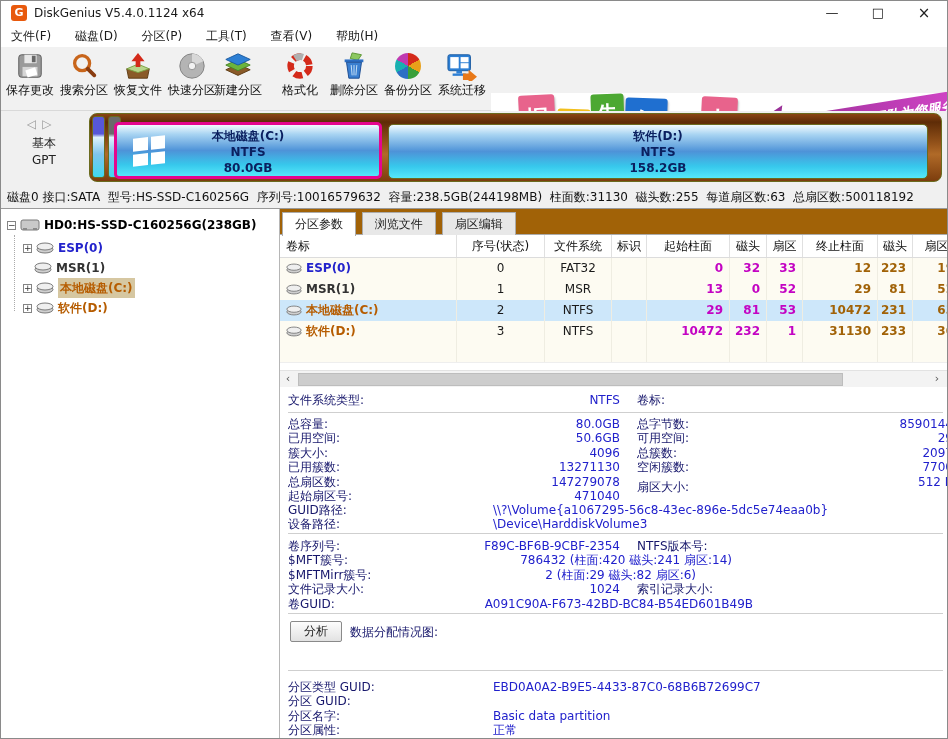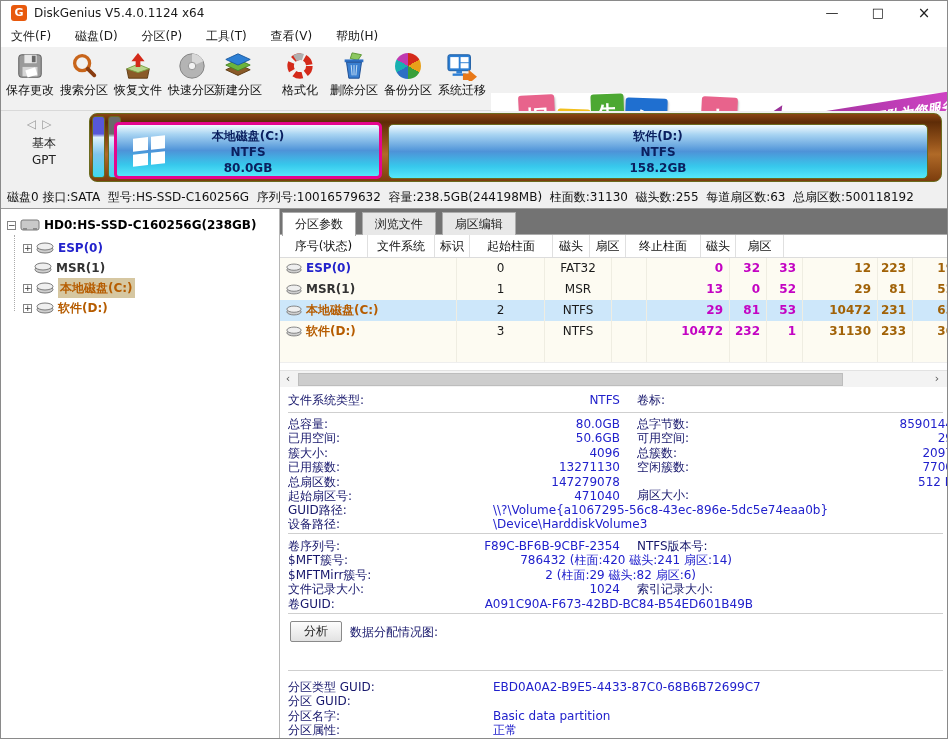--- a/index.html
+++ b/index.html
@@ -58,21 +58,21 @@
 .tree{position:absolute;left:0;top:0;width:279px;bottom:0;background:#fff;border-right:1px solid #b6b6b6}
 .tree-row{position:absolute;height:20px;line-height:20px;white-space:nowrap;display:flex;align-items:center}
 .expander{display:inline-block;width:9px;height:9px;border:1px solid #848484;background:#fff;font-size:9px;
  line-height:7px;text-align:center;margin-right:4px;color:#333}
 .treeline{position:absolute;left:13px;top:26px;height:76px;border-left:1px dotted #aaa}
 .tl{font-weight:bold;margin-left:4px}
 .tl.blue{color:#2323cc}.tl.dark{color:#333}.tl.orange{color:#b65c00}
 .tl.selected{background:#d6c7a1;padding:0 2px}
 .panel{position:absolute;left:279px;top:0;right:0;bottom:0;background:#fff}
 
-.tabbar{position:absolute;left:0;top:0;right:0;height:26px;background:#737373;border-bottom:1px solid #ababab}
+.tabbar{position:absolute;left:0;top:0;right:0;height:26px;background:#a16207;border-bottom:1px solid #ababab}
 .tab{position:relative;display:inline-block;margin-left:2px;margin-top:3px;padding:0 12px;height:23px;line-height:22px;
  font-size:12px;border:1px solid #ababab;border-bottom:none;background:#e8e8e8;color:#222}
 .tab.active{background:#fff;height:24px;z-index:2}
 
 .ptable{position:absolute;left:0;top:26px;width:700px}
 .trow{display:flex;height:21px;line-height:21px;background:#fdfbf2}
 .trow.head{height:23px;line-height:23px;background:#fff;border-bottom:1px solid #dcdcdc}
 .trow.sel{background:#cde7fa}
 .trow.empty{background:#fdfbf2;border-bottom:1px solid #eee}
 .tcell{flex:none;border-right:1px solid #efede2;overflow:hidden;white-space:nowrap;font-size:12px}
@@ -309,20 +309,21 @@
   <div class="panel">
 
     <div class="tabbar">
       <span class="tab active">分区参数</span>
       <span class="tab">浏览文件</span>
       <span class="tab">扇区编辑</span>
     </div>
 
     <div class="ptable">
       <div class="trow head">
+        <div class="tcell c0">卷标</div>
         <div class="tcell c1">序号(状态)</div>
         <div class="tcell c2">文件系统</div>
         <div class="tcell c3">标识</div>
         <div class="tcell c4">起始柱面</div>
         <div class="tcell c5">磁头</div>
         <div class="tcell c6">扇区</div>
         <div class="tcell c7">终止柱面</div>
         <div class="tcell c8">磁头</div>
         <div class="tcell c9">扇区</div>
       </div>
@@ -437,21 +438,21 @@
     <span class="dl dval ra" style="left:8px;top:280px;width:332px">471040</span>
 
     <span class="dl dlab" style="left:357px;top:208px">总字节数:</span>
     <span class="dl dval ra" style="left:357px;top:208px;width:316px">8590144</span>
     <span class="dl dlab" style="left:357px;top:222px">可用空间:</span>
     <span class="dl dval ra" style="left:357px;top:222px;width:316px">29</span>
     <span class="dl dlab" style="left:357px;top:237px">总簇数:</span>
     <span class="dl dval ra" style="left:357px;top:237px;width:316px">2097</span>
     <span class="dl dlab" style="left:357px;top:251px">空闲簇数:</span>
     <span class="dl dval ra" style="left:357px;top:251px;width:316px">7700</span>
-    <span class="dl dlab" style="left:357px;top:279px">扇区大小:</span>
+    <span class="dl dlab" style="left:357px;top:271px">扇区大小:</span>
     <span class="dl dval ra" style="left:357px;top:266px;width:316px">512 B</span>
 
     <span class="dl dlab" style="left:8px;top:294px">GUID路径:</span>
     <span class="dl dval" style="left:213px;top:294px">\\?\Volume{a1067295-56c8-43ec-896e-5dc5e74eaa0b}</span>
     <span class="dl dlab" style="left:8px;top:308px">设备路径:</span>
     <span class="dl dval" style="left:213px;top:308px">\Device\HarddiskVolume3</span>
     <div class="sep" style="top:324px"></div>
 
     <span class="dl dlab" style="left:8px;top:330px">卷序列号:</span>
     <span class="dl dval ra" style="left:8px;top:330px;width:332px">F89C-BF6B-9CBF-2354</span>

